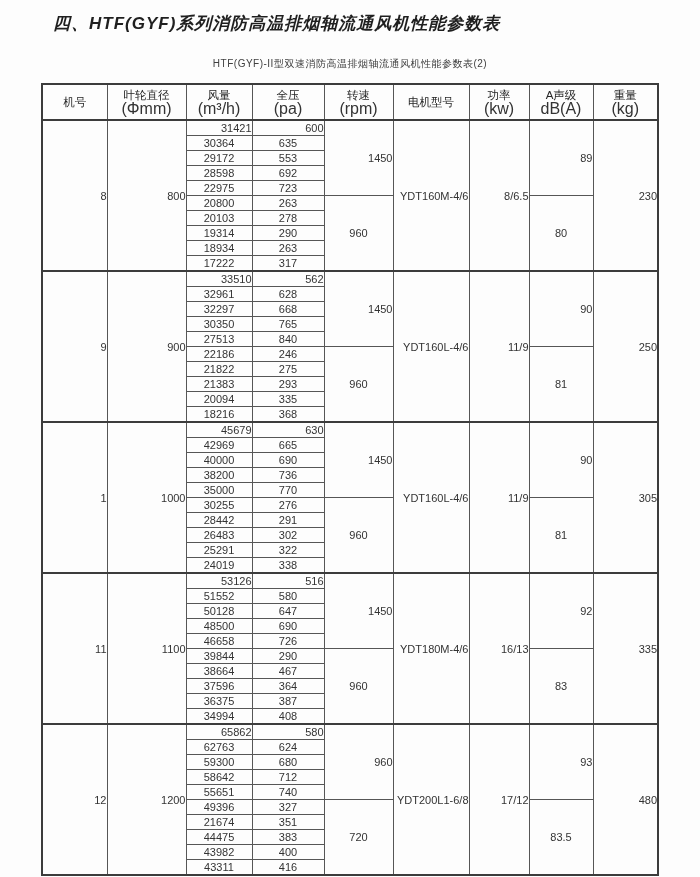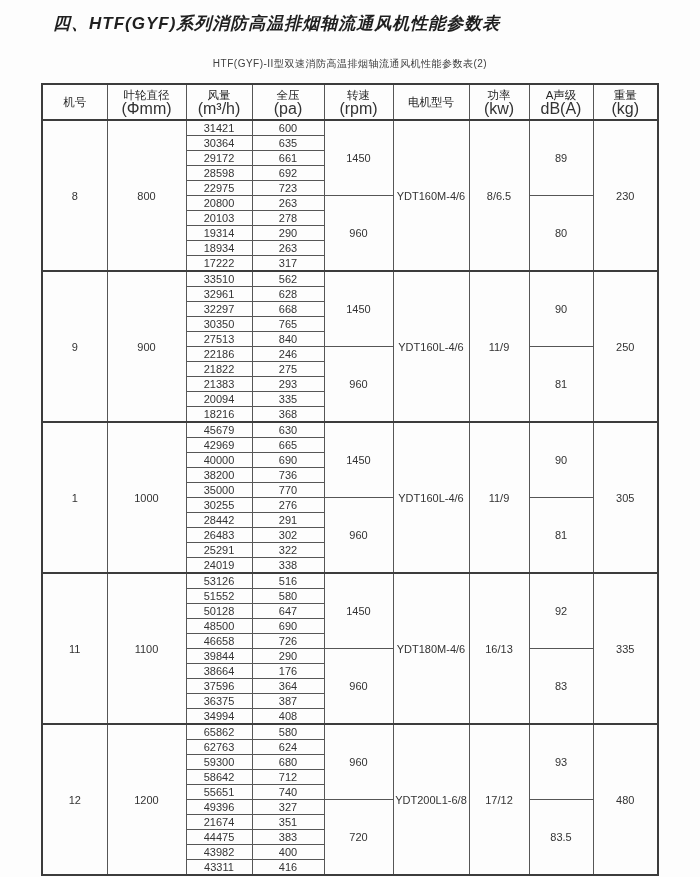--- a/index.html
+++ b/index.html
@@ -61,20 +61,21 @@
     color: #333;
   }
   table.spec tbody td {
     height: 14px;
     line-height: 14px;
     font-size: 11px;
     color: #333;
   }
   tr.block-start td {
     border-top: 2px solid #3c3c3c;
+    text-align: right;
   }
   td.c-motor { font-size: 10.5px; letter-spacing: 0; margin-top: 14px; }
 </style>
 </head>
 <body>
 
 <div class="page">
   <h1 class="doc-title">四、HTF(GYF)系列消防高温排烟轴流通风机性能参数表</h1>
   <h2 class="doc-subtitle">HTF(GYF)-II型双速消防高温排烟轴流通风机性能参数表(2)</h2>
 
@@ -141,21 +142,21 @@
           <td class="c-power" rowspan="10">8/6.5</td>
           <td class="c-noise" rowspan="5">89</td>
           <td class="c-weight" rowspan="10">230</td>
         </tr>
         <tr>
           <td class="c-flow">30364</td>
           <td class="c-press">635</td>
         </tr>
         <tr>
           <td class="c-flow">29172</td>
-          <td class="c-press">661</td>
+          <td class="c-press">553</td>
         </tr>
         <tr>
           <td class="c-flow">28598</td>
           <td class="c-press">692</td>
         </tr>
         <tr>
           <td class="c-flow">22975</td>
           <td class="c-press">723</td>
         </tr>
         <tr>
@@ -306,21 +307,21 @@
           <td class="c-press">726</td>
         </tr>
         <tr>
           <td class="c-flow">39844</td>
           <td class="c-press">290</td>
           <td class="c-speed" rowspan="5">960</td>
           <td class="c-noise" rowspan="5">83</td>
         </tr>
         <tr>
           <td class="c-flow">38664</td>
-          <td class="c-press">176</td>
+          <td class="c-press">467</td>
         </tr>
         <tr>
           <td class="c-flow">37596</td>
           <td class="c-press">364</td>
         </tr>
         <tr>
           <td class="c-flow">36375</td>
           <td class="c-press">387</td>
         </tr>
         <tr>

